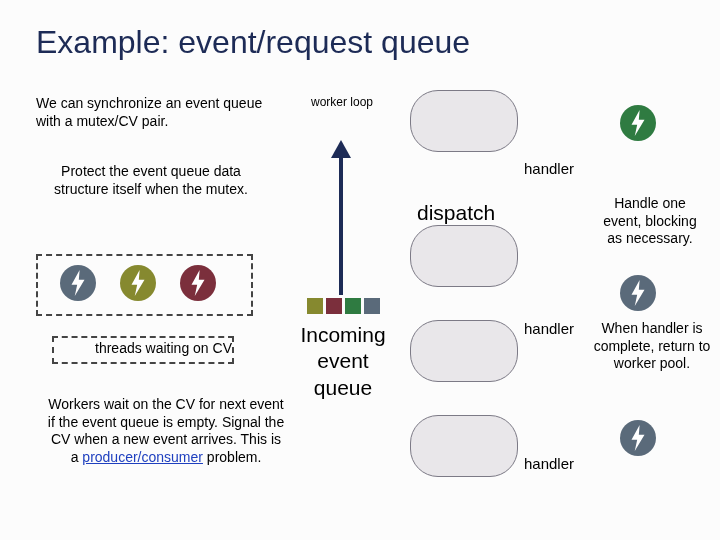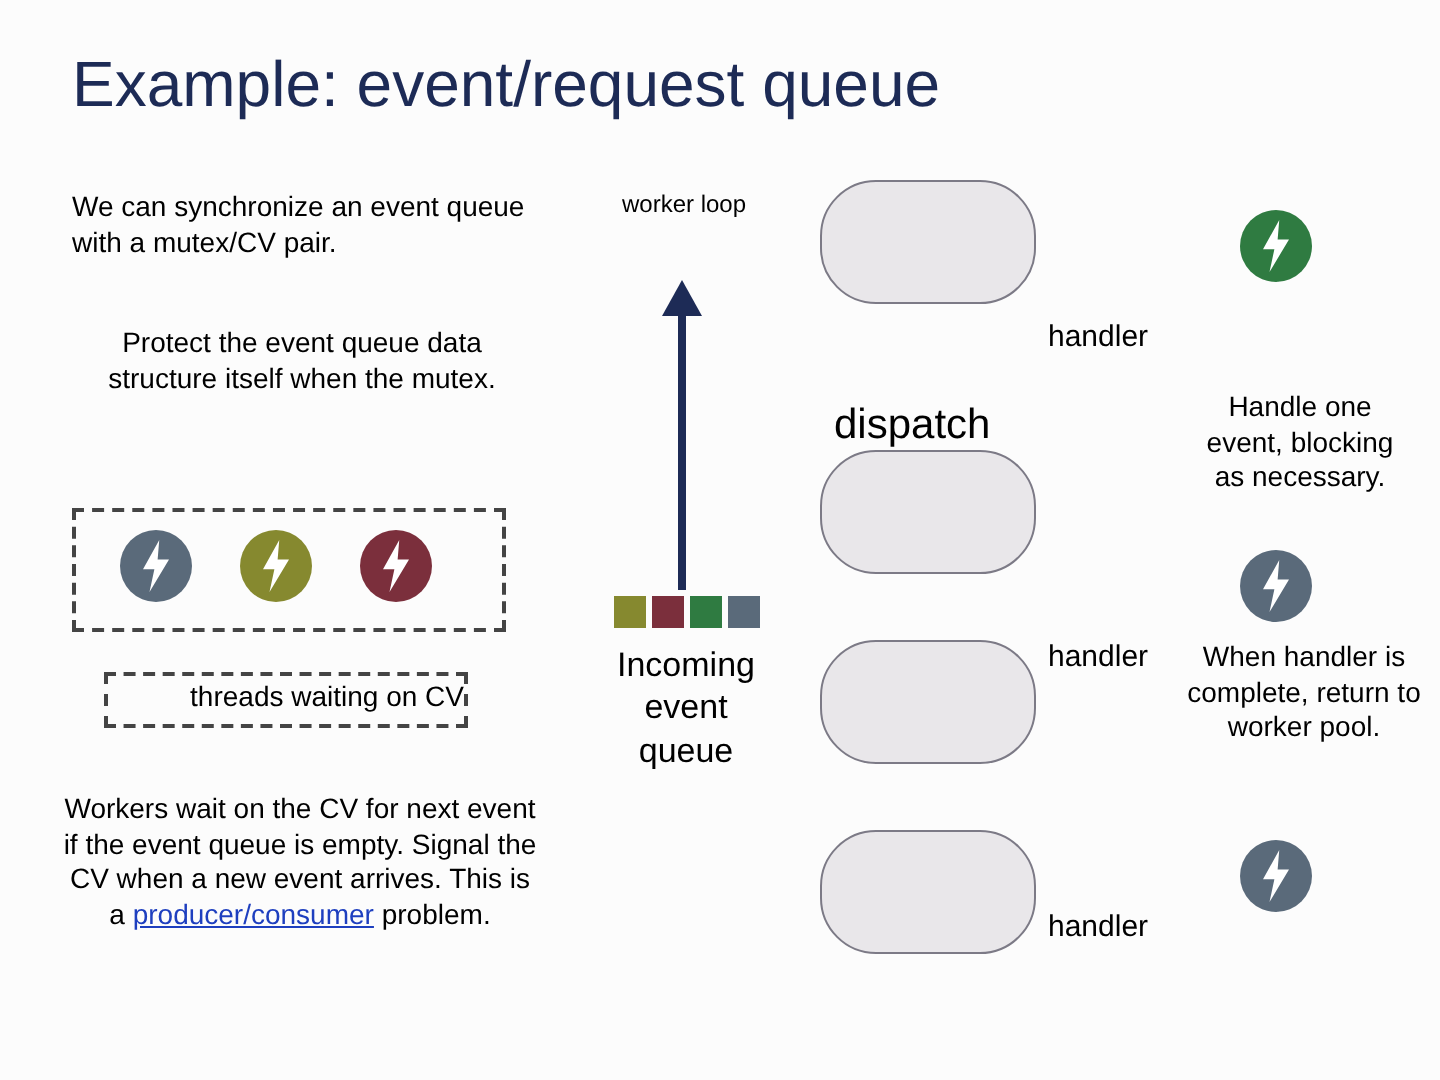--- a/index.html
+++ b/index.html
@@ -102,35 +102,35 @@
 </div>
 <div class="bolt" style="left:180px; top:265px; background:#7b2f3c;">
   <svg viewBox="0 0 24 32">
       <path d="M14 0 L4 18 L11 18 L8 32 L20 12 L13 12 Z"></path>
     </svg>
 </div>
 
 <div class="cvbox" style="left:52px; top:336px; width:178px; height:24px;"></div>
 <div class="txt center" style="left:52px; top:340px; width:180px;text-align:right;">threads waiting on CV</div>
 
-<div class="txt center" style="left:30px; top:396px; width:240px;">
+<div class="txt center" style="left:46px; top:396px; width:240px;">
   <span>Workers </span><span class="bold">wait</span><span> on the CV for next event if the event queue is empty.  </span><span class="bold">Signal</span><span> the CV when a new event arrives.  This is a </span><span class="link">producer/consumer</span><span> problem.</span>
 </div>
 
 <div class="txt bold center" style="left:302px; top:95px; width:80px; font-size:12px;">worker loop</div>
 
 <div class="arrow-stem" style="left:339px; top:155px; height:140px;"></div>
 <div class="arrow-up" style="left:331px; top:140px;"></div>
 
 <div class="qcell" style="left:307px; top:298px; background:#86892f;"></div>
 <div class="qcell" style="left:326px; top:298px; background:#7b2f3c;"></div>
 <div class="qcell" style="left:345px; top:298px; background:#2f7b41;"></div>
 <div class="qcell" style="left:364px; top:298px; background:#5a6a7a;"></div>
 
-<div class="txt bold center" style="left:297px; top:322px; width:92px; font-size:17px;">Incoming event queue</div>
+<div class="txt bold center" style="left:297px; top:322px; width:92px; font-size:21px;">Incoming event queue</div>
 
 <div class="txt" style="left:417px; top:200px; font-size:21px;">dispatch</div>
 
 <div class="slot" style="left:410px; top:90px;"></div>
 <div class="slot" style="left:410px; top:225px;"></div>
 <div class="slot" style="left:410px; top:320px;"></div>
 <div class="slot" style="left:410px; top:415px;"></div>
 
 <div class="txt bold" style="left:524px; top:160px; font-size:15px;">handler</div>
 <div class="txt bold" style="left:524px; top:320px; font-size:15px;">handler</div>

